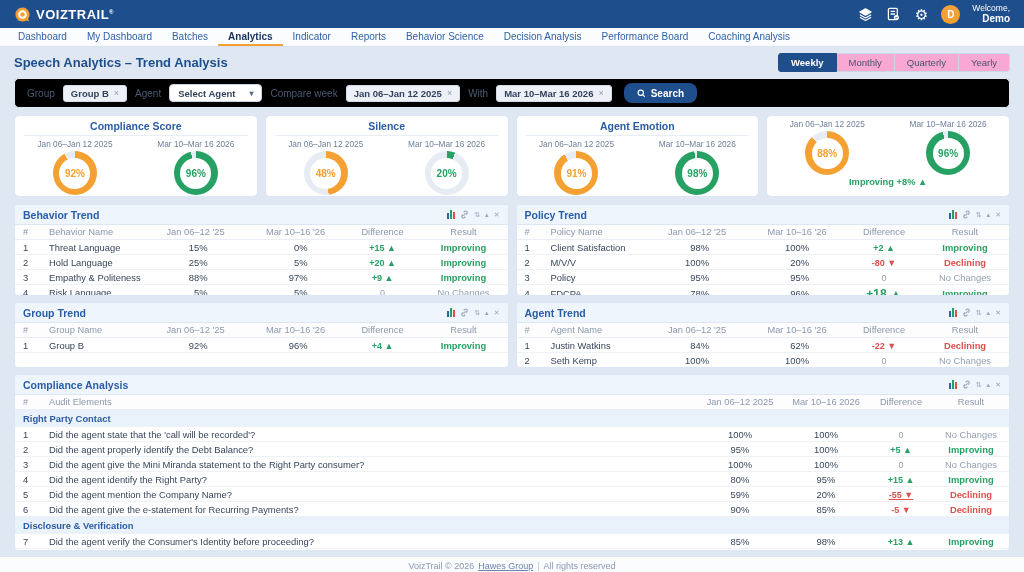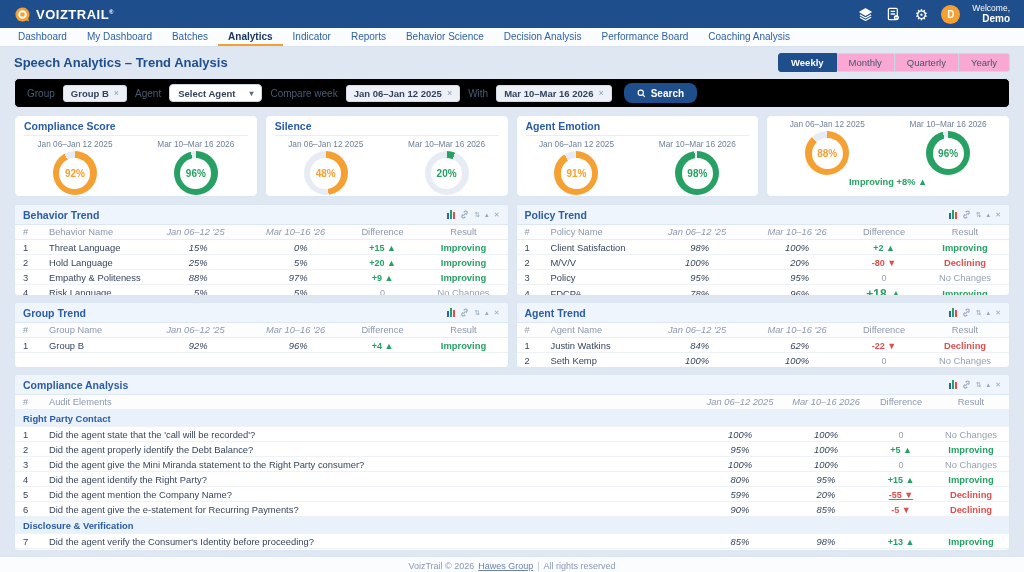--- a/index.html
+++ b/index.html
@@ -37,21 +37,21 @@
   .f-label { font-size:10px; color:#4a5a74; }
   .chip { display:inline-flex; align-items:center; gap:5px; background:#edf1f7; border:1px solid #d3dbe8; border-radius:3px; padding:2px 7px; font-size:9.5px; color:#33435d; font-weight:bold; cursor:pointer; }
   .chip .x { color:#8d9bb0; font-weight:normal; font-size:9px; cursor:pointer; }
   .f-select { display:inline-flex; align-items:center; gap:14px; background:#fff; border:1px solid #c9d4e4; border-radius:4px; padding:2.5px 8px; font-size:9.5px; color:#33435d; font-weight:bold; cursor:pointer; }
   .f-select .chev { color:#5a6b86; font-size:8px; }
   .search-btn { display:inline-flex; align-items:center; gap:5px; background:#1f4e8c; color:#fff; border:none; border-radius:8px; padding:4.5px 13px; font-size:10px; font-weight:bold; cursor:pointer; margin-left:4px; }
 
   
   .gauge-row { margin-top:7px; display:grid; grid-template-columns:repeat(4,1fr); gap:7px; }
   .gcard { background:#fff; border:1px solid #dbe6f4; border-radius:5px; height:82px; overflow:hidden; }
-  .gcard-title { font-size:10.5px; font-weight:bold; color:#2b5ca6; padding:4px 0 3px; border-bottom:1px solid #e8eef7; margin:0 9px; }
+  .gcard-title { text-align:center; font-size:10.5px; font-weight:bold; color:#2b5ca6; padding:4px 0 3px; border-bottom:1px solid #e8eef7; margin:0 9px; }
   .gbody { display:flex; justify-content:space-around; padding-top:3px; }
   .ghalf { display:flex; flex-direction:column; align-items:center; }
   .glabel { font-size:8.3px; color:#70809a; margin-bottom:2px; }
   .donut { width:44px; height:44px; border-radius:50%; background:conic-gradient(var(--c) calc(var(--p)*1%), #e7ecf4 0); display:flex; align-items:center; justify-content:center; }
   .donut-in { width:31px; height:31px; border-radius:50%; background:#fff; display:flex; align-items:center; justify-content:center; font-size:10px; font-weight:bold; color:var(--c); }
   .gtrend-wrap { text-align:center; font-size:9.3px; font-weight:bold; color:#27a163; padding-top:2px; }
 
   
   .panels-row { margin-top:7px; display:grid; grid-template-columns:1fr 1fr; gap:7px; }
   .panel { background:#fff; border:1px solid #dbe6f4; border-radius:4px; overflow:hidden; }
@@ -62,21 +62,21 @@
   .bar-ico { display:inline-flex; align-items:flex-end; gap:1px; height:9px; cursor:pointer; }
   .bar-ico i { display:block; width:2px; }
   .tiny-ico { font-size:7px; color:#9aa7ba; cursor:pointer; line-height:1; }
   .link-ico { cursor:pointer; display:flex; }
 
   table { width:100%; border-collapse:collapse; table-layout:fixed; }
   th { font-size:9.3px; font-weight:normal; color:#8b99ad; padding:2px 8px; background:#fdfdfe; border-bottom:1px solid #e9eef6; text-align:center; white-space:nowrap; overflow:hidden; }
   td { font-size:9.4px; color:#36455c; padding:1.5px 8px; border-bottom:1px solid #eef2f7; text-align:center; white-space:nowrap; overflow:hidden; }
   th.l, td.l { text-align:left; }
   td.r { text-align:right; padding-right:38px; }
-  .col-num { width:26px; } .col-p { width:100px;font-style:italic; } .col-diff { width:74px; } .col-res { width:88px; }
+  .col-num { width:26px; } .col-p { width:100px; } .col-diff { width:74px; } .col-res { width:88px; }
   .diff.up { color:#27a163; font-weight:bold; } .diff.down { color:#e04f4f; font-weight:bold; } .diff.none { color:#94a1b3; }
   .res.ok { color:#27a163; font-weight:bold; } .res.bad { color:#e04f4f; font-weight:bold; } .res.neutral { color:#94a1b3; }
 
   
   .panel.compliance { margin-top:6px; height:177px; }
   .comp-table td.q { text-align:left; }
   .comp-table .col-num{width:26px} .comp-table .col-p{width:86px} .comp-table .col-diff{width:64px} .comp-table .col-res{width:76px}
   tr.section td { background:#e9f1fa; color:#2b5ca6; font-weight:bold; text-align:left; font-size:9.4px; padding:2.5px 8px; }
 
   

